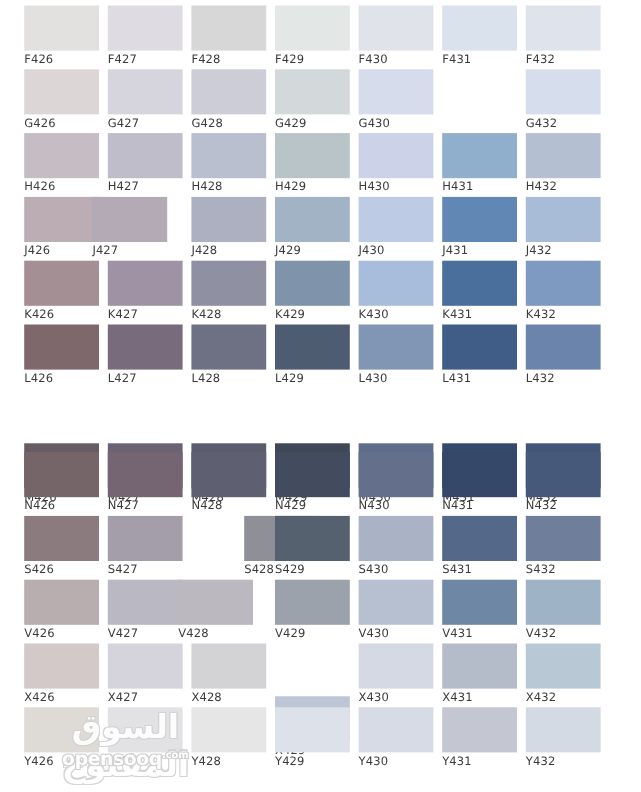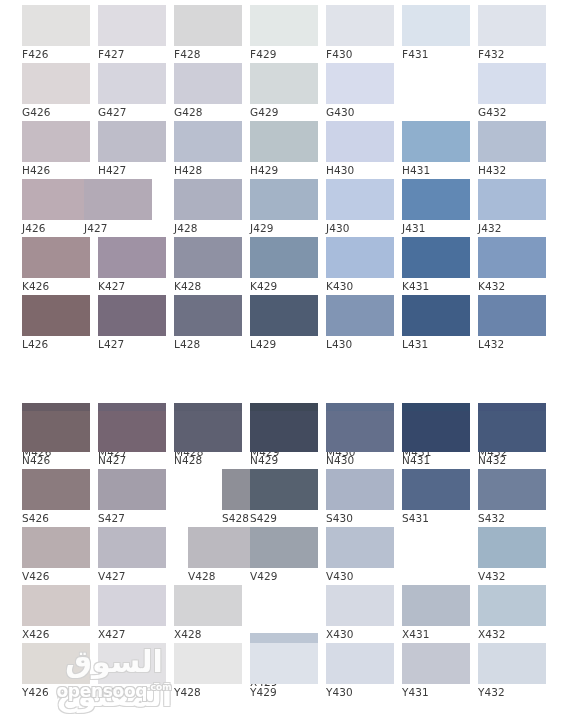--- a/index.html
+++ b/index.html
@@ -392,31 +392,35 @@
       </div>
       <div class="row" style="top: 527px;">
         <div class="cell" style="left: 22px;">
           <div class="swatch" style="background: rgb(184, 173, 175);"></div>
           <div class="label">V426</div>
         </div>
         <div class="cell" style="left: 98px;">
           <div class="swatch" style="background: rgb(186, 184, 195);"></div>
           <div class="label">V427</div>
         </div>
-        <div class="cell" style="left: 188px; padding-left: 14px;">
+        <div class="cell" style="left: 162px; padding-left: 14px;">
           <div class="swatch" style="background: rgb(187, 185, 191);"></div>
           <div class="label">V428</div>
         </div>
         <div class="cell" style="left: 250px;">
           <div class="swatch" style="background: rgb(155, 162, 172);"></div>
           <div class="label">V429</div>
         </div>
         <div class="cell" style="left: 326px;">
           <div class="swatch" style="background: rgb(183, 192, 208);"></div>
           <div class="label">V430</div>
+        </div>
+        <div class="cell" style="left: 402px;">
+          <div class="swatch" style="background: rgb(110, 135, 164);"></div>
+          <div class="label">V431</div>
         </div>
         <div class="cell" style="left: 478px;">
           <div class="swatch" style="background: rgb(158, 180, 198);"></div>
           <div class="label">V432</div>
         </div>
       </div>
       <div class="row" style="top: 585px;">
         <div class="cell" style="left: 22px;">
           <div class="swatch" style="background: rgb(210, 201, 200);"></div>
           <div class="label">X426</div>

